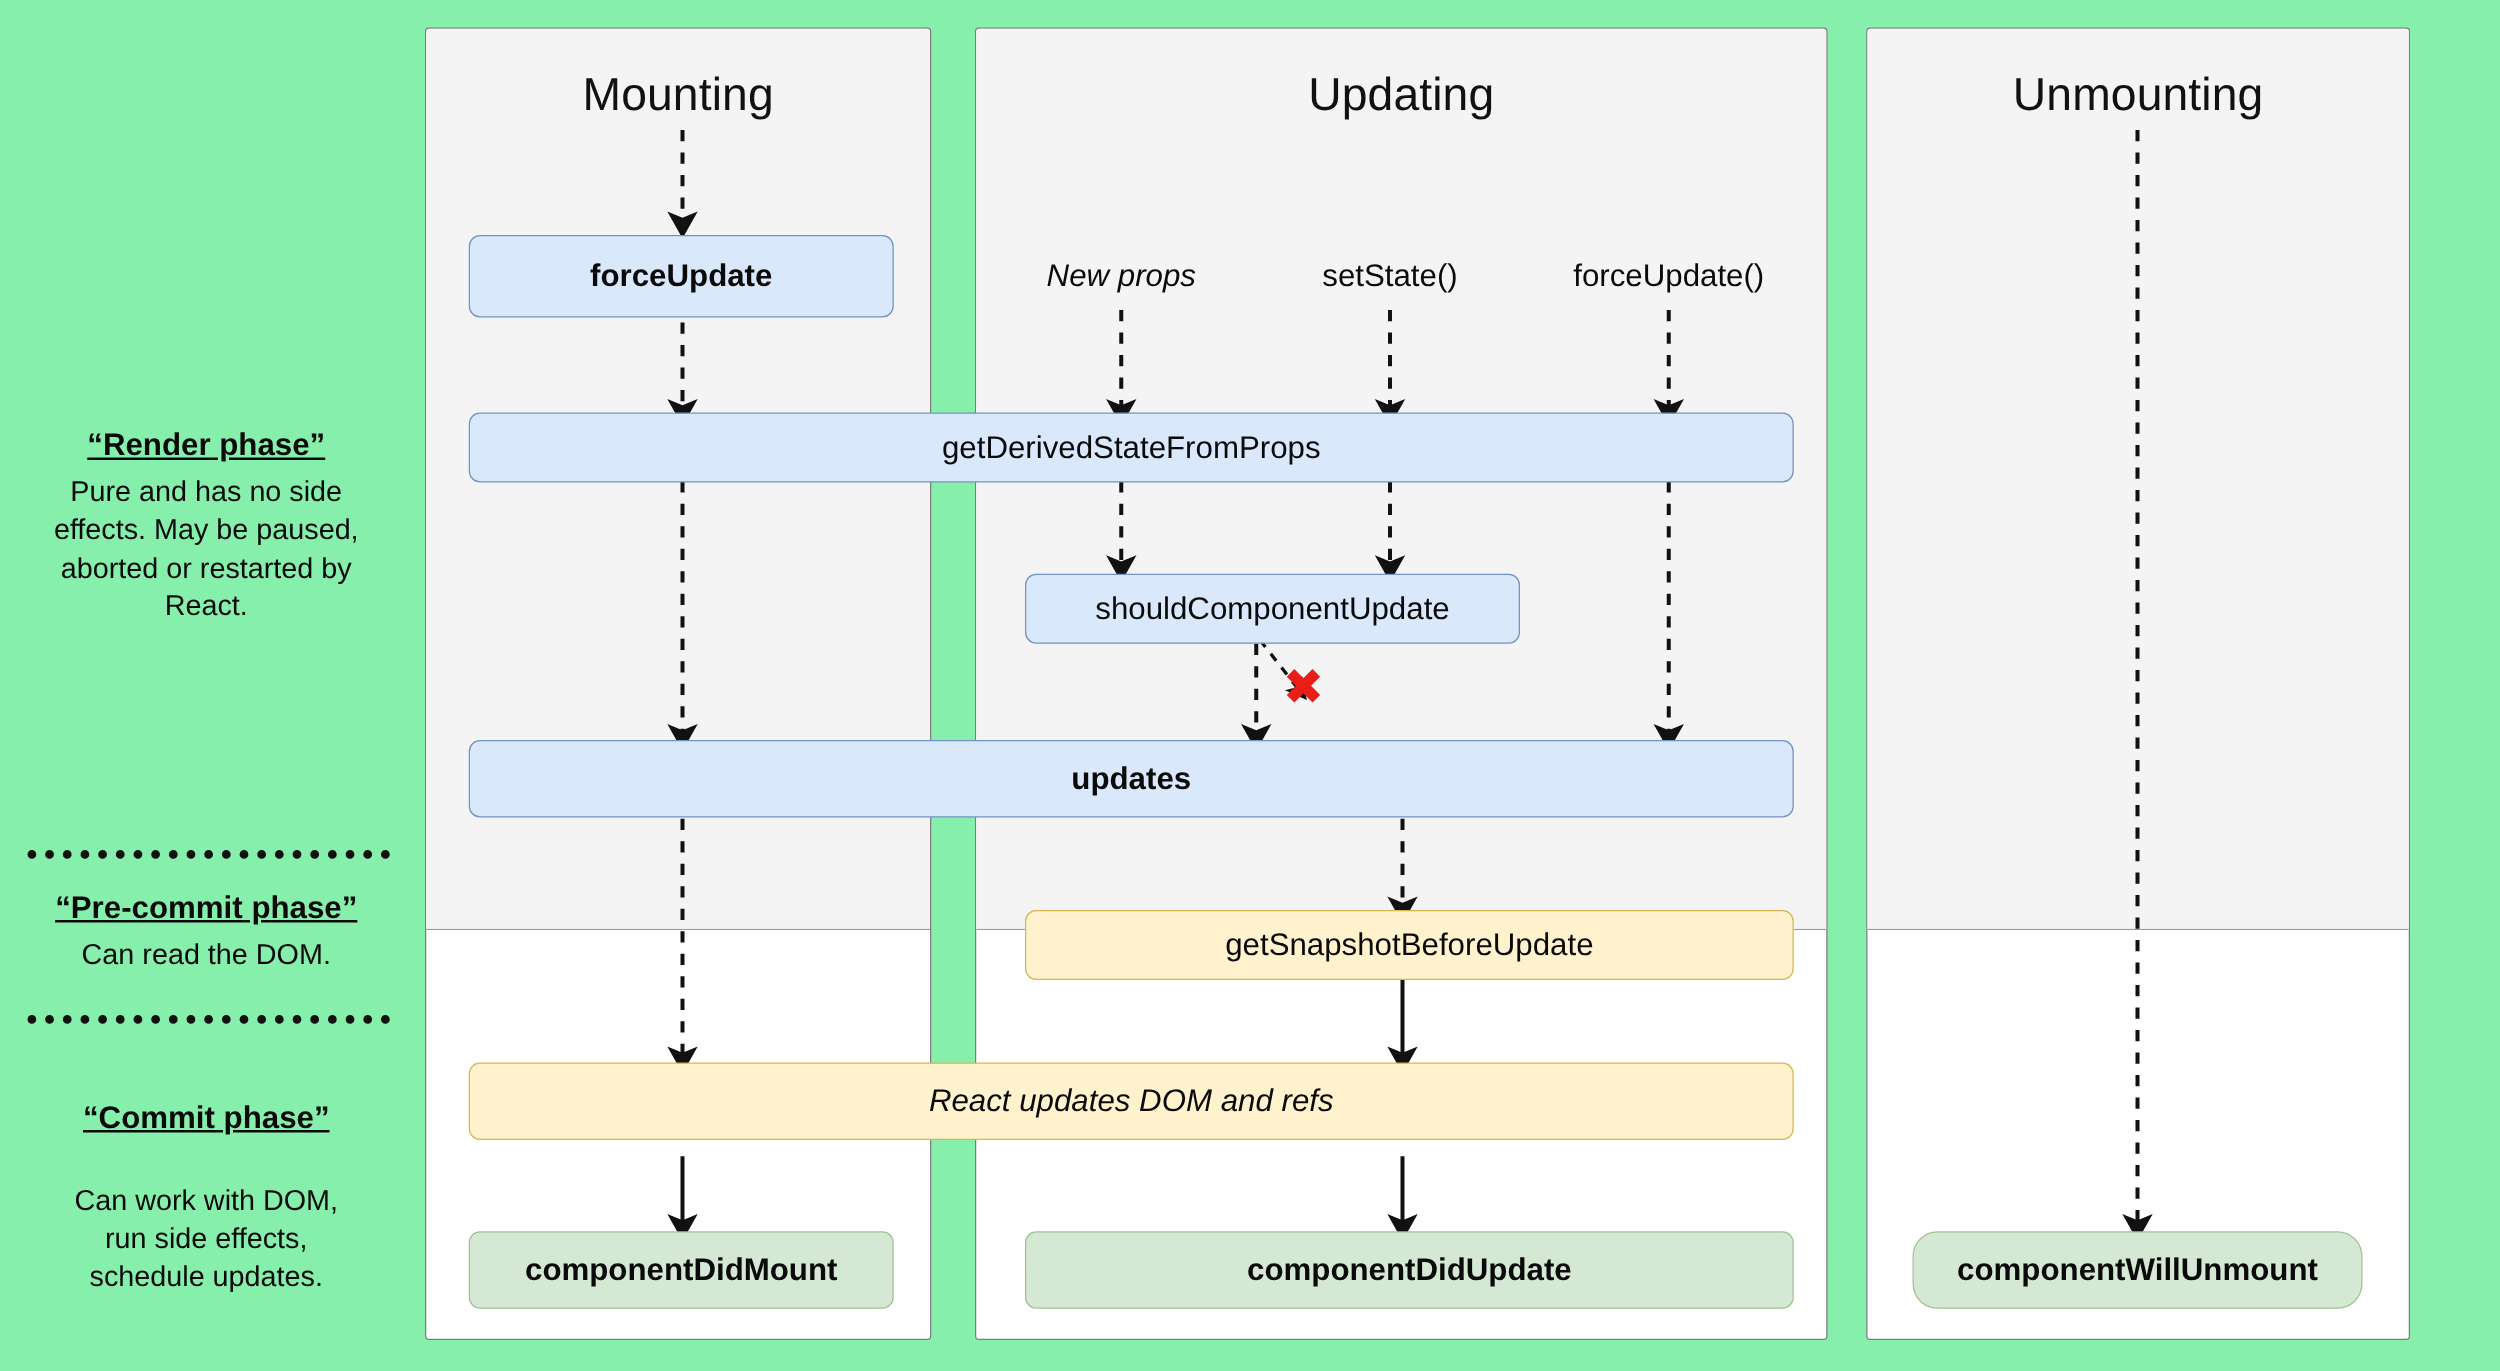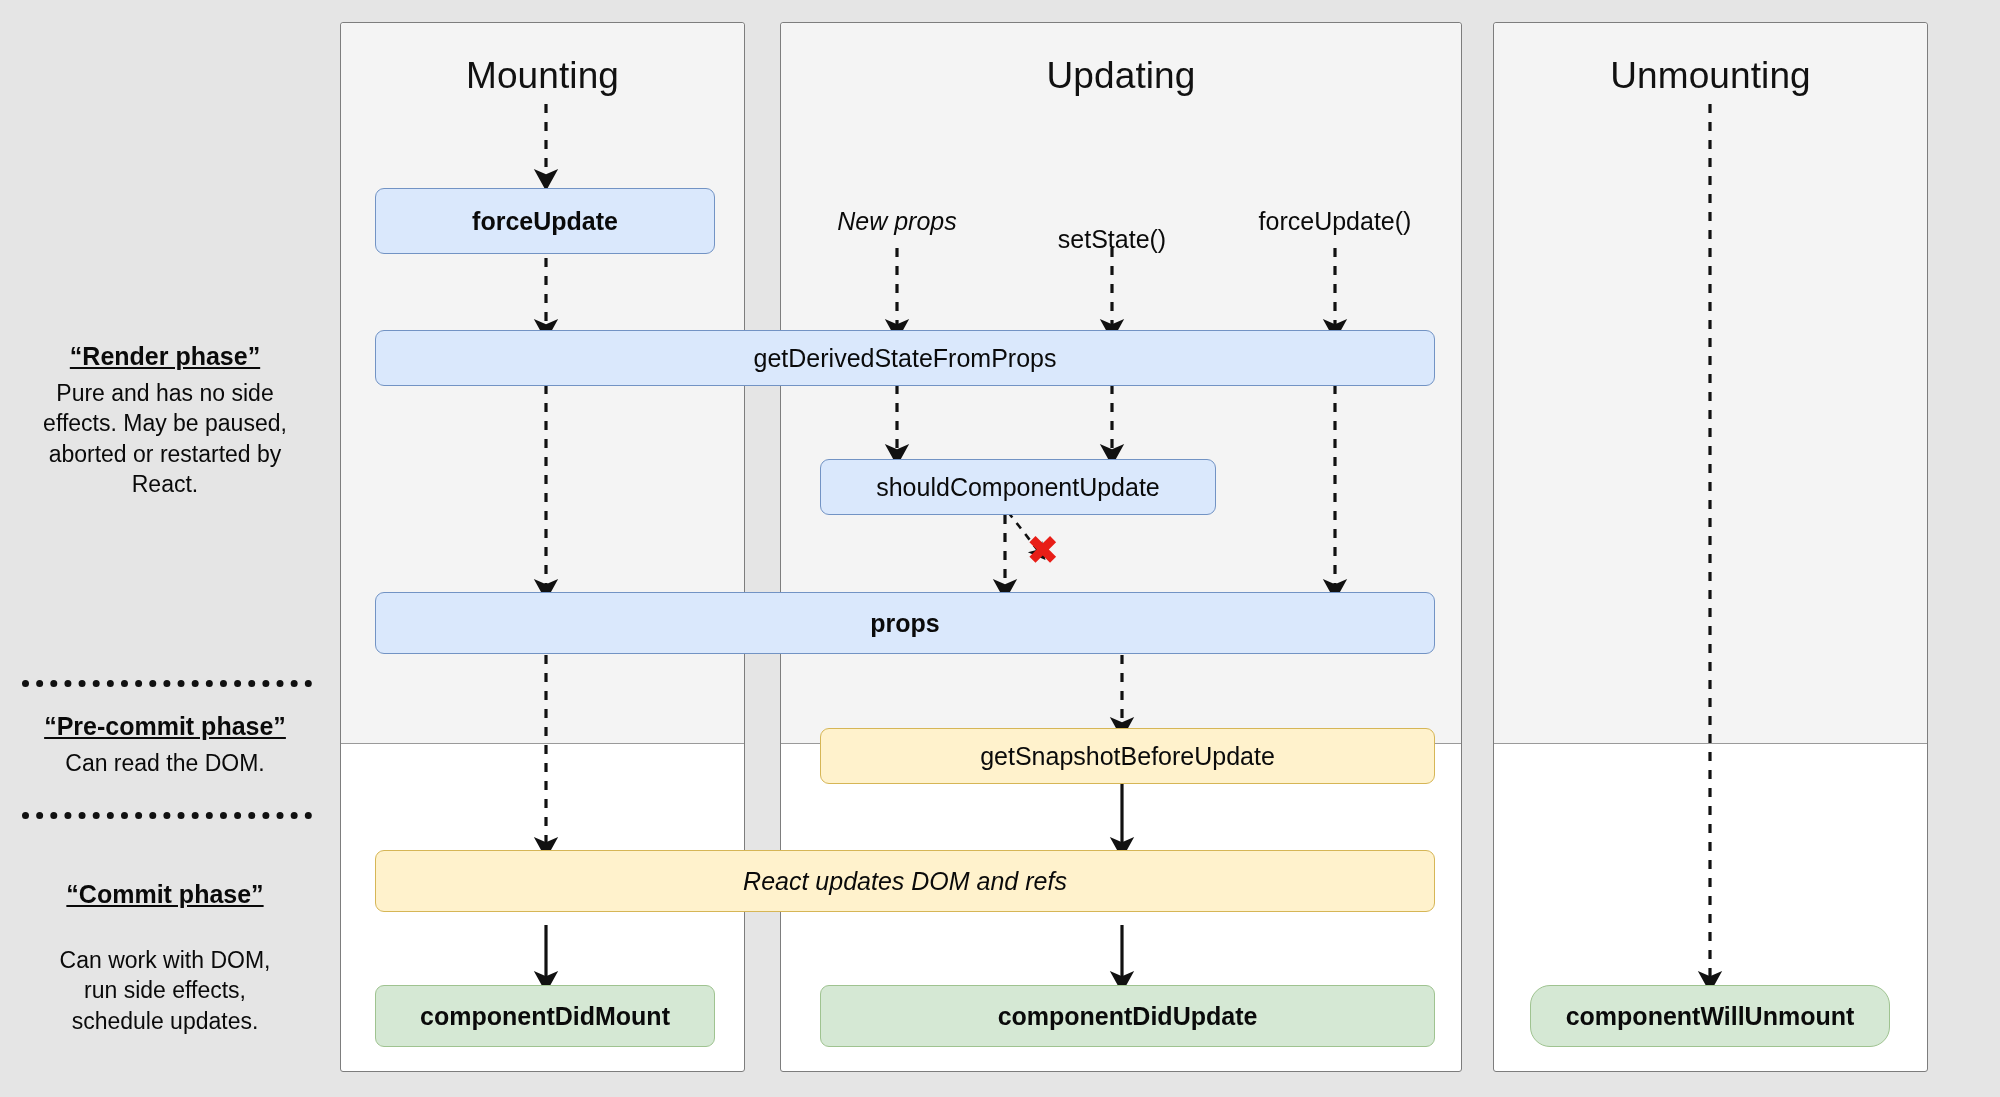--- a/index.html
+++ b/index.html
@@ -6,21 +6,21 @@
   html, body {
     margin: 0; padding: 0;
     background: #ffffff;
     font-family: "Liberation Sans", sans-serif;
   }
   #stage {
     position: relative;
     width: 2000px;
     height: 1097px;
     overflow: hidden;
-    background: #e5e5e5;
+    background: #86efac;
   }
 
   
   .column {
     position: absolute;
     border: 1.5px solid #7d7d7d;
     border-radius: 3px;
     background: #ffffff;
   }
   .col-shade {
@@ -179,30 +179,30 @@
 
       <line x1="1122" y1="925" x2="1122" y2="982" marker-end="url(#ah)"></line>
 
       <line x1="1710" y1="104" x2="1710" y2="982" stroke-dasharray="9,9" marker-end="url(#ah)"></line>
     </g>
   </svg>
 
   <div class="red-x" style="left:1026px; top:530px;">✖</div>
 
   <div class="trigger italic" style="left:897px; top:207px;">New props</div>
-  <div class="trigger" style="left:1112px; top:207px;margin-top:18px;">setState()</div>
+  <div class="trigger" style="left:1112px; top:207px;">setState()</div>
   <div class="trigger" style="left:1335px; top:207px;">forceUpdate()</div>
 
   <div class="node blue bold" style="left:375px; top:188px; width:340px; height:66px;">forceUpdate</div>
 
   <div class="node blue" style="left:375px; top:330px; width:1060px; height:56px;">getDerivedStateFromProps</div>
 
   <div class="node blue" style="left:820px; top:459px; width:396px; height:56px;">shouldComponentUpdate</div>
 
-  <div class="node blue bold" style="left:375px; top:592px; width:1060px; height:62px;">props</div>
+  <div class="node blue bold" style="left:375px; top:592px; width:1060px; height:62px;">updates</div>
 
   <div class="node yellow" style="left:820px; top:728px; width:615px; height:56px;">getSnapshotBeforeUpdate</div>
 
   <div class="node yellow italic" style="left:375px; top:850px; width:1060px; height:62px;">React updates DOM and refs</div>
 
   <div class="node green bold" style="left:375px; top:985px; width:340px; height:62px;">componentDidMount</div>
 
   <div class="node green bold" style="left:820px; top:985px; width:615px; height:62px;">componentDidUpdate</div>
 
   <div class="node green bold" style="left:1530px; top:985px; width:360px; height:62px;border-radius:20px;">componentWillUnmount</div>

